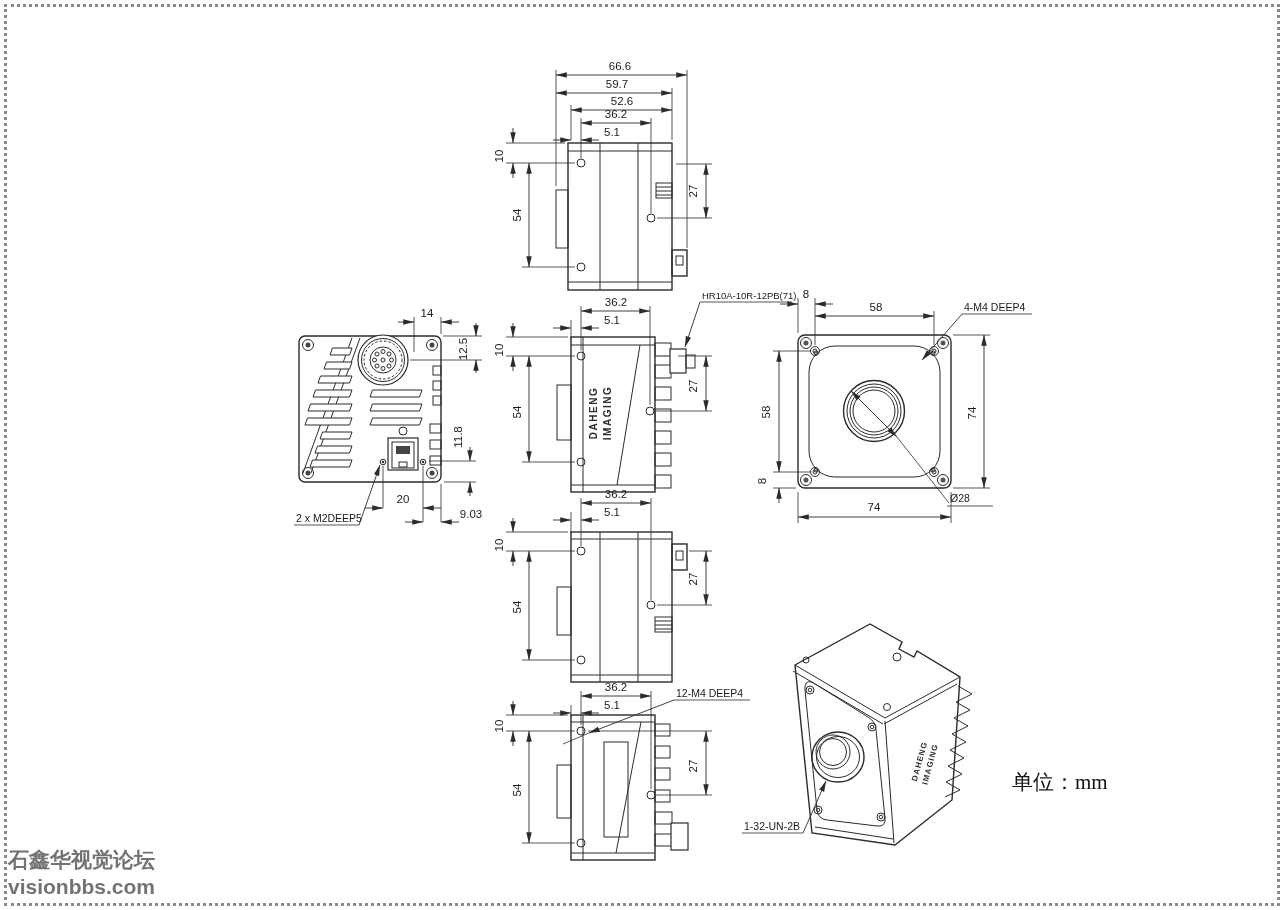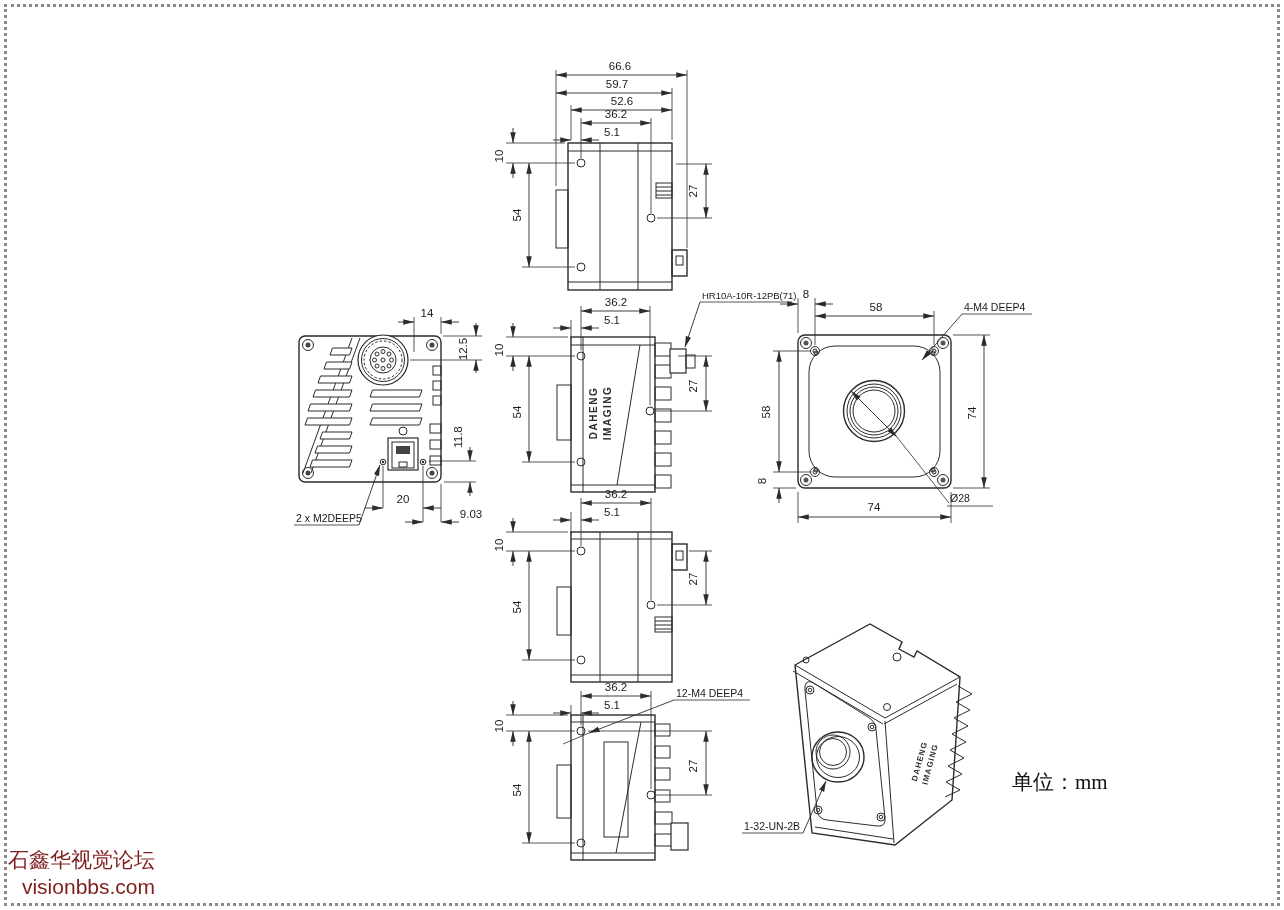--- a/index.html
+++ b/index.html
@@ -1,34 +1,34 @@
 <!DOCTYPE html>
 <html><head>
 <meta charset="utf-8">
 <style>
   html,body{margin:0;padding:0;background:#fff;}
   #page{position:relative;width:1284px;height:910px;background:#fff;overflow:hidden;
-        font-family:"Liberation Sans",sans-serif;text-align:right;}
+        font-family:"Liberation Sans",sans-serif;}
   #frame{position:absolute;left:4px;top:4px;right:4px;bottom:4px;border:3px dotted #8a8a8a;}
   svg{position:absolute;left:0;top:0;}
   
   .b{fill:none;stroke:#2b2b2b;stroke-width:1.4;}
   .t{fill:none;stroke:#2b2b2b;stroke-width:1;}
   .d{fill:none;stroke:#2b2b2b;stroke-width:0.9;}
   .e{fill:none;stroke:#2b2b2b;stroke-width:0.8;}
   .wf{fill:#fff;stroke:#2b2b2b;stroke-width:1.2;}
   .slot{fill:#fff;stroke:#2b2b2b;stroke-width:1;}
   text.lab{font-size:11.5px;fill:#1a1a1a;text-anchor:middle;}
   text.call{font-size:10.5px;fill:#1a1a1a;}
   text.callsm{font-size:9.5px;fill:#1a1a1a;}
   text.logo{font-size:10px;font-weight:bold;letter-spacing:1.5px;fill:#2b2b2b;text-anchor:middle;}
   text.logosm{font-size:8px;font-weight:bold;letter-spacing:1px;fill:#2b2b2b;text-anchor:middle;}
   #unit{position:absolute;left:1012px;top:768px;font-size:21px;color:#111;font-family:Liberation Serif, serif;}
-  #watermark{position:absolute;left:8px;top:846px;line-height:27px;font-weight:normal;
-             font-size:21px;color:#7f1d1d;}
+  #watermark{position:absolute;left:8px;top:846px;line-height:27px;font-weight:bold;
+             font-size:21px;color:#737373;}
 </style>
 </head>
 <body>
 
 <div id="page">
   <div id="frame"></div>
 
   <svg width="1284" height="910" viewBox="0 0 1284 910">
     <defs>
       <marker id="ar" viewBox="0 0 10 6" refX="9.8" refY="3" markerWidth="11" markerHeight="8" orient="auto-start-reverse" markerUnits="userSpaceOnUse">

